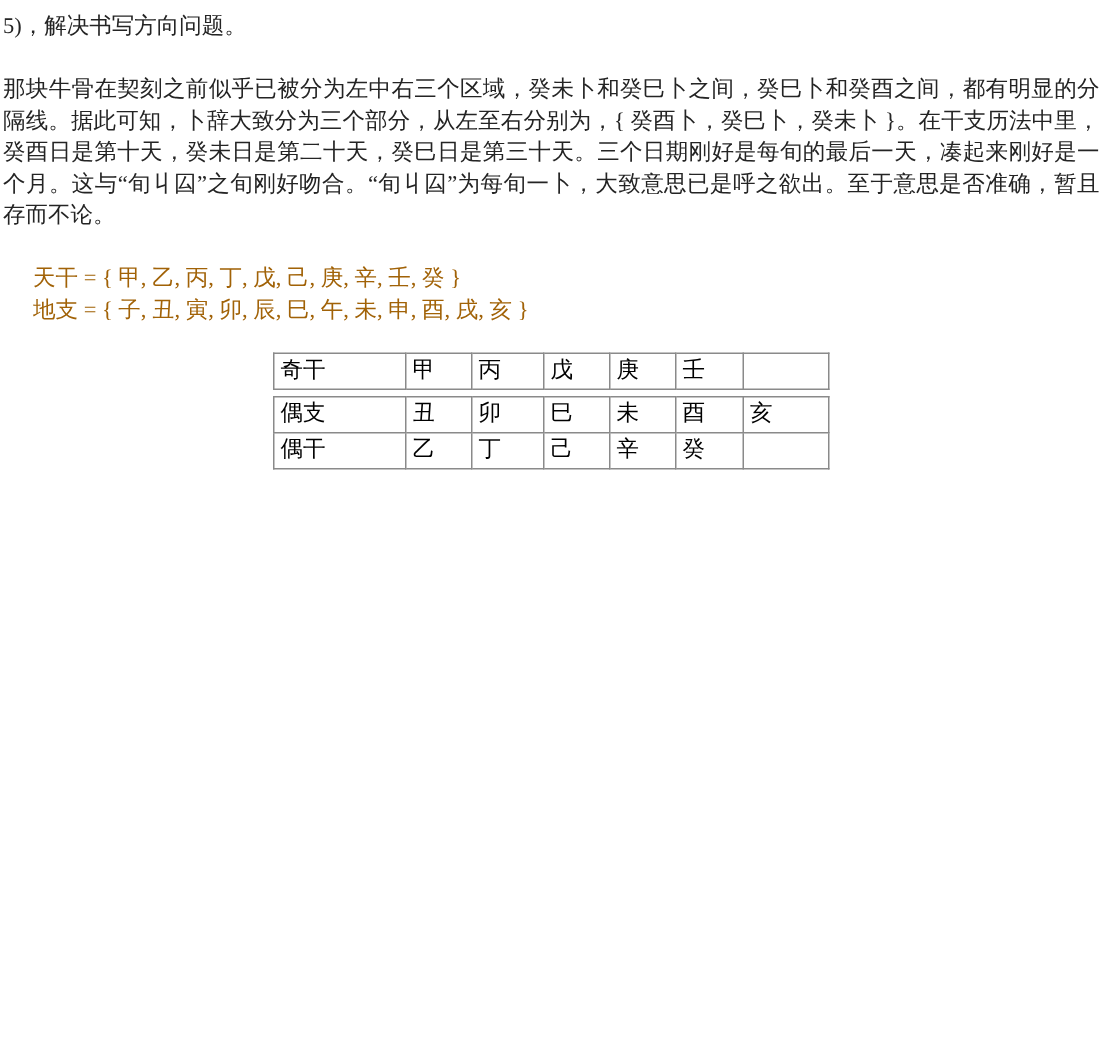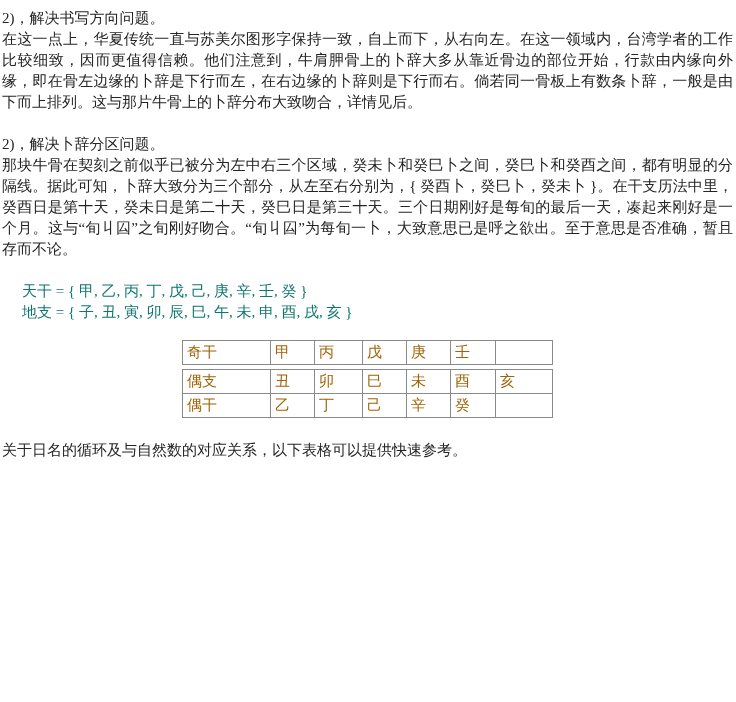--- a/index.html
+++ b/index.html
@@ -18,56 +18,54 @@
   }
   .page {
     box-sizing: border-box;
     width: 736px;
     padding: 8px 3px 0 2px;
   }
   .section { margin: 0 0 21px 0; }
   .heading { white-space: nowrap; }
   .para { text-align: justify; }
   .sets {
-    color: #0f766e;
+    color: #a16207;
     padding-left: 20px;
     margin: 12px 0 17px 0;
   }
   .sets div { white-space: nowrap; }
   .note { text-align: justify; margin: 0 0 11px 0; }
   table.mnemonic {
     border-collapse: collapse;
     table-layout: fixed;
     width: 370px;
     margin: 0 auto;
-    color: #a16207;
+    color: #000000;
     font-size: 15px;
   }
   table.mnemonic.first { margin-bottom: 4px; }
   table.mnemonic td {
     border: 1px solid #8a8a8a;
     height: 23px;
     padding: 0 2px 0 4px;
     overflow: hidden;
     vertical-align: middle;
   }
   .closing { margin-top: 22px; text-align: justify; }
 </style>
 </head>
 <body>
 
 <div class="page">
 
   <div class="section">
-    <div class="heading">2)，解决书写方向问题。</div>
-    <div class="para">在这一点上，华夏传统一直与苏美尔图形字保持一致，自上而下，从右向左。在这一领域内，台湾学者的工作比较细致，因而更值得信赖。他们注意到，牛肩胛骨上的卜辞大多从靠近骨边的部位开始，行款由内缘向外缘，即在骨左边缘的卜辞是下行而左，在右边缘的卜辞则是下行而右。倘若同一骨板上有数条卜辞，一般是由下而上排列。这与那片牛骨上的卜辞分布大致吻合，详情见后。</div>
+    <div class="heading">5)，解决书写方向问题。</div>
   </div>
 
   <div class="section">
-    <div class="heading">2)，解决卜辞分区问题。</div>
     <div class="para">那块牛骨在契刻之前似乎已被分为左中右三个区域，癸未卜和癸巳卜之间，癸巳卜和癸酉之间，都有明显的分隔线。据此可知，卜辞大致分为三个部分，从左至右分别为，{ 癸酉卜，癸巳卜，癸未卜 }。在干支历法中里，癸酉日是第十天，癸未日是第二十天，癸巳日是第三十天。三个日期刚好是每旬的最后一天，凑起来刚好是一个月。这与“旬丩囜”之旬刚好吻合。“旬丩囜”为每旬一卜，大致意思已是呼之欲出。至于意思是否准确，暂且存而不论。</div>
   </div>
 
   <div class="section">
   </div>
 
   <div class="sets">
     <div>天干 = { 甲, 乙, 丙, 丁, 戊, 己, 庚, 辛, 壬, 癸 }</div>
     <div>地支 = { 子, 丑, 寅, 卯, 辰, 巳, 午, 未, 申, 酉, 戌, 亥 }</div>
   </div>
@@ -121,15 +119,14 @@
         <td>乙</td>
         <td>丁</td>
         <td>己</td>
         <td>辛</td>
         <td>癸</td>
         <td></td>
       </tr>
     </tbody>
   </table>
 
-  <div class="closing">关于日名的循环及与自然数的对应关系，以下表格可以提供快速参考。</div>
 
 </div>
 
 </body></html>

